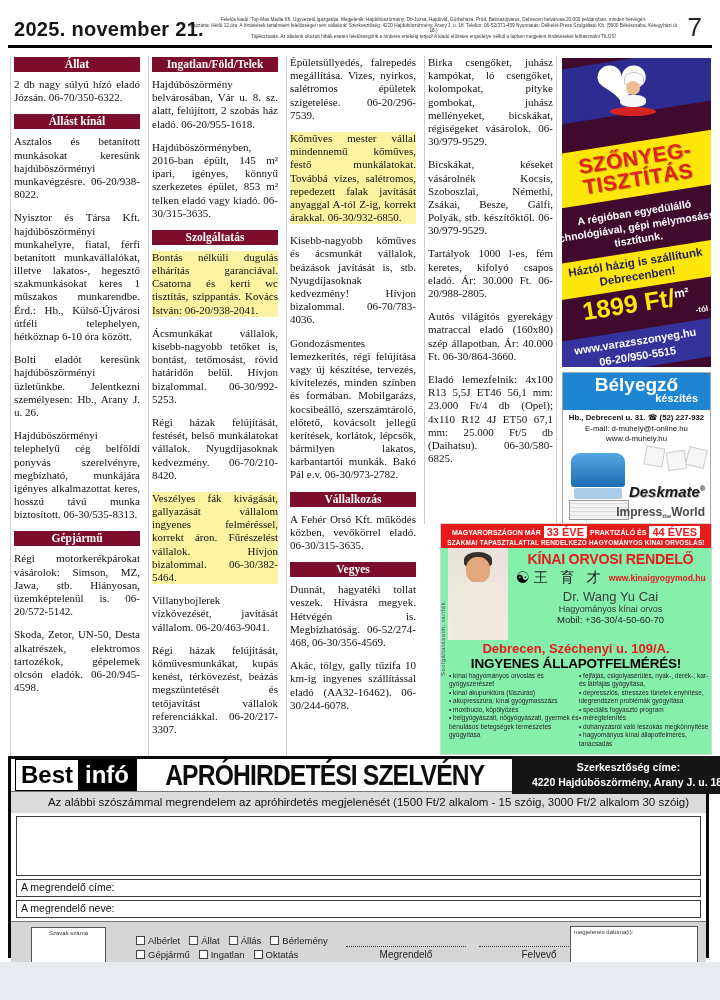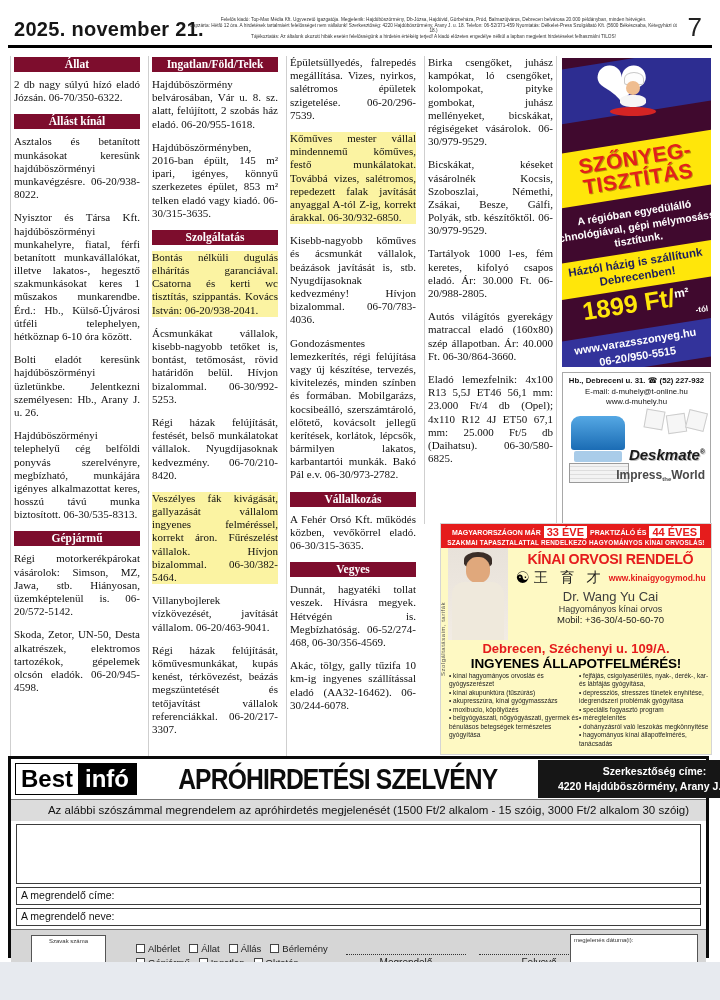--- a/index.html
+++ b/index.html
@@ -59,21 +59,21 @@
   .stamp-mid{position:absolute;left:11px;top:43px;width:48px;height:11px;background:#a9cce9;border-radius:2px;}
   .stamp-base{position:absolute;left:6px;top:55px;width:58px;height:18px;border:1px solid #9a9a9a;
               background:repeating-linear-gradient(0deg,#f3f3f3 0 3px,#ddd 3px 4px);}
   .dm{position:absolute;right:5px;top:38px;font-style:italic;font-weight:bold;font-size:15px;color:#1a1a1a;
       text-shadow:1px 1px 0 #bdbdbd;}
   .dm sup{font-size:7px;}
   .tag{position:absolute;right:5px;top:60px;font-weight:bold;font-size:12px;color:#4a4a4a;}
   .tag .the{font-size:6px;vertical-align:-2px;}
 
   
-  .kad{position:absolute;left:440px;top:523px;width:272px;height:232px;background:#fef9c3;border:1px solid #d5d5d5;box-sizing:border-box;overflow:hidden;}
+  .kad{position:absolute;left:440px;top:523px;width:272px;height:232px;background:#86efac;border:1px solid #d5d5d5;box-sizing:border-box;overflow:hidden;}
   .k-band{background:#e51c1c;color:#fff;text-align:center;padding:2px 0 2px;}
   .k-b1{display:flex;justify-content:center;align-items:center;gap:3px;font-weight:bold;font-size:7px;}
   .k-box{background:#fff;color:#e51c1c;font-size:11px;font-weight:bold;padding:0 3px;line-height:12px;}
   .k-b2{font-weight:bold;font-size:6.4px;margin-top:1px;letter-spacing:0.2px;}
   .k-mainrow{display:flex;position:relative;height:92px;}
   .k-vert{position:absolute;left:-1px;top:2px;height:150px;writing-mode:vertical-rl;transform:rotate(180deg);
           font-size:6px;color:#555;z-index:5;letter-spacing:0.5px;}
   .k-photo{width:60px;height:92px;margin-left:7px;position:relative;background:linear-gradient(180deg,#e8e2da,#f2ece4);flex:none;}
   .k-hair{position:absolute;left:16px;top:4px;width:28px;height:16px;background:#3a2e28;border-radius:50% 50% 30% 30%;}
   .k-face{position:absolute;left:18px;top:9px;width:24px;height:26px;background:#e0a87c;border-radius:45%;}
@@ -91,21 +91,21 @@
   .k-free{color:#000;font-weight:bold;font-size:13.5px;text-align:center;letter-spacing:-0.2px;}
   .k-cols{display:flex;padding:1px 2px 0 8px;}
   .k-cols ul{margin:0;padding:0;list-style:none;flex:1;}
   .k-cols li{font-size:6.5px;line-height:1.3;color:#222;text-align:left;}
   .k-cols li:before{content:"• ";}
   .k-bot{position:absolute;left:0;right:0;bottom:0;background:#e51c1c;color:#ffee7a;font-weight:bold;
          font-size:10px;line-height:14px;text-align:center;}
 
   
   .coupon{position:absolute;left:8px;top:756px;width:701px;height:202px;background:#fff;border:3px solid #0a0a0a;box-sizing:border-box;}
-  .c-head{display:flex;align-items:center;height:40px;padding:0 4px;gap:13px;}
+  .c-head{display:flex;align-items:center;height:32px;padding:0 4px;}
   .logo{display:flex;border:1px solid #000;height:30px;align-items:stretch;}
   .logo-best{background:#fff;color:#000;font-size:24px;font-weight:bold;padding:1px 5px;line-height:28px;}
   .logo-info{background:#000;color:#fff;font-size:24px;font-weight:bold;padding:1px 7px;line-height:28px;}
   .c-title{flex:1;text-align:center;font-size:29px;font-weight:bold;letter-spacing:-1px;transform:scaleX(0.85);color:#0d0d0d;white-space:nowrap;}
   .c-office{background:#161616;color:#fff;width:228px;font-size:10.5px;font-weight:bold;text-align:center;
             padding:4px 2px;line-height:1.45;flex:none;}
   .c-order{background:#dcdcdc;border-top:1px solid #777;height:21px;line-height:21px;text-align:center;font-size:11.5px;color:#111;padding-left:20px;}
   .c-bigbox{margin:3px 5px 0;height:58px;border:1.5px solid #3c3c3c;background:#fff;}
   .c-row{margin:3px 5px 0;height:16px;border:1.5px solid #3c3c3c;background:#fff;font-size:10.5px;
          line-height:15px;padding-left:4px;color:#111;}
@@ -203,20 +203,24 @@
       <span>1899 Ft/</span><span class="unit">m²</span>
       <span class="from">-tól</span>
     </div>
     <div class="band b-web">
       <div>www.varazsszonyeg.hu</div>
       <div>06-20/950-5515</div>
     </div>
   </div>
 
   <div class="sad">
+    <div class="s-head">
+      <div class="s-title">Bélyegző</div>
+      <div class="s-sub">készítés</div>
+    </div>
     <div class="s-line b">Hb., Debreceni u. 31. ☎ (52) 227-932</div>
     <div class="s-line">E-mail: d-muhely@t-online.hu</div>
     <div class="s-line">www.d-muhely.hu</div>
     <div class="s-fig">
       <div class="ghost gh1"></div>
       <div class="ghost gh2"></div>
       <div class="ghost gh3"></div>
       <div class="stamp-top"></div>
       <div class="stamp-mid"></div>
       <div class="stamp-base"></div>

